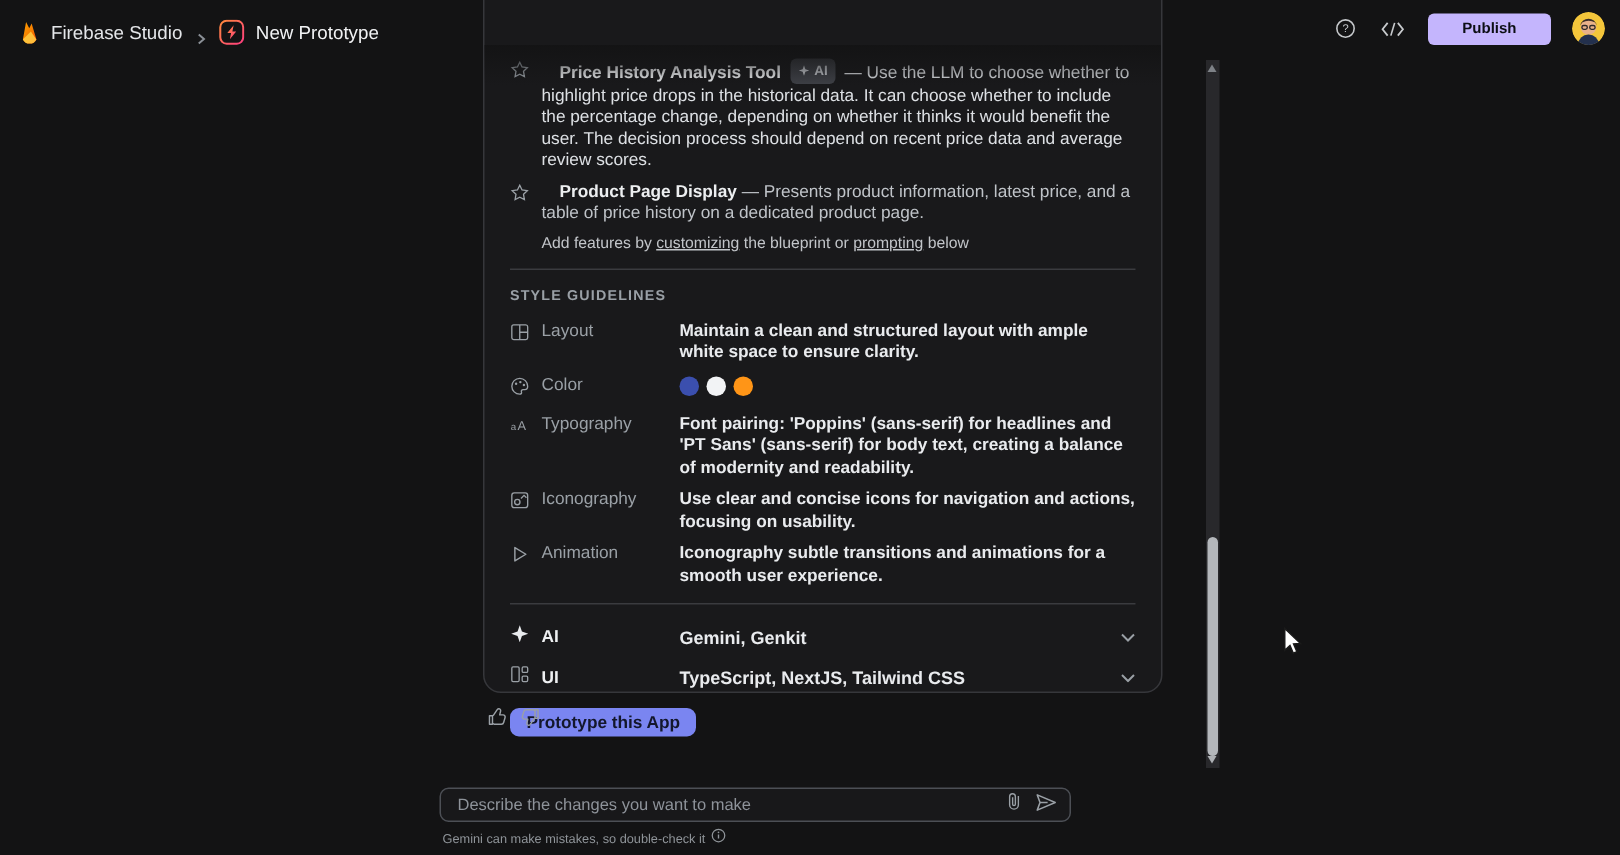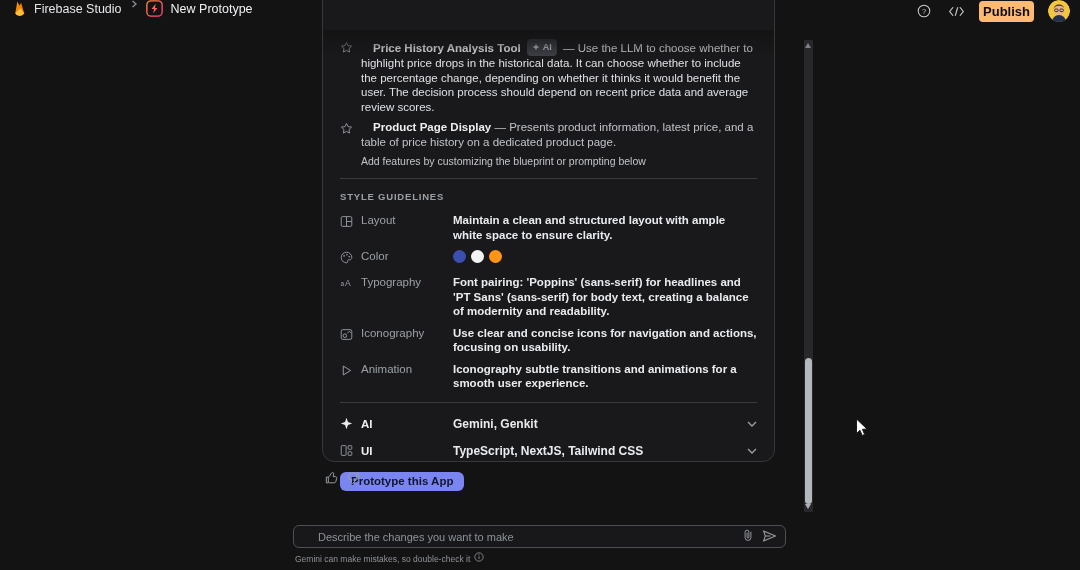--- a/index.html
+++ b/index.html
@@ -1,41 +1,41 @@
 <!DOCTYPE html>
 <html><head>
 <meta charset="utf-8">
 <style>
   * { margin:0; padding:0; box-sizing:border-box; }
   html,body { background:#0c0c0d; }
   body { font-family:"Liberation Sans", sans-serif; }
   .stage { position:relative; width:1080px; height:570px; background:#131314; overflow:hidden; }
 
   
-  .hdr { position:absolute; left:0; top:0; width:1080px; height:30px; display:flex; align-items:flex-start; padding:0 10px 0 13px; }
+  .hdr { position:absolute; left:0; top:0; width:1080px; height:30px; display:flex; align-items:flex-end; padding:0 10px 0 13px; }
   .hdr .brand { display:flex; align-items:center; gap:8px; }
   .hdr .brand-name { color:#e4e6e9; font-size:12.5px; }
   .crumb-sep { color:#8b9097; margin:0 8px; display:flex; align-items:center; }
   .proto-chip { display:flex; align-items:center; gap:8px; }
   .proto-title { color:#f1f2f4; font-size:12.5px; font-weight:normal; }
   .hdr-right { margin-left:auto; display:flex; align-items:center; gap:14px; }
   .icon-btn { display:flex; align-items:center; justify-content:center; width:18px; height:18px; cursor:pointer; }
-  .publish-btn { background:#fdba74; color:#0c0e14; font-size:13px; font-weight:bold; border:none; border-radius:4px; height:21px; padding:0 4px; cursor:pointer; }
+  .publish-btn { background:#c4b5fd; color:#0c0e14; font-size:10px; font-weight:bold; border:none; border-radius:4px; height:21px; padding:0 23px; cursor:pointer; }
   .avatar { width:22px; height:22px; border-radius:50%; overflow:hidden; cursor:pointer; }
 
   
   .card { position:absolute; left:322px; top:-26px; width:453px; height:488px; background:#19191b; border:1px solid #36373b; border-radius:12px; padding:64px 17px 13px 17px; }
   .feature { display:flex; margin-bottom:6px; }
   .f-icon { width:15px; flex:0 0 15px; margin-right:6px; padding-top:1px; color:#9aa0a6; }
   .f-text { width:395px; font-size:11.5px; line-height:14.5px; color:#bfc3c8; }
   .f-title { color:#eceef0; font-weight:bold;padding-left:12px; }
   .ai-badge { display:inline-flex; align-items:center; gap:3px; background:#3e4046; color:#c4c7cc; border-radius:4px; font-size:9px; font-weight:bold; padding:1px 5px 1.5px; margin:0 3px; vertical-align:1px; }
   .f-desc-bright { color:#dde0e4; }
   .add-note { font-size:10.5px; color:#c2c5c9; margin:5px 0 0 21px; }
-  .add-note a { color:#c2c5c9; cursor:pointer; }
+  .add-note a { color:#c2c5c9; text-decoration:underline; cursor:pointer; }
   .divider { border:none; border-top:1px solid #3a3b3f; margin:11px 0 12px 0; }
   .sec-head { font-size:9.5px; font-weight:bold; letter-spacing:.8px; color:#9aa0a6; margin-bottom:11px; }
   .g-row { display:flex; align-items:flex-start; margin-bottom:7px; min-height:15px; }
   .g-icon { width:15px; flex:0 0 15px; margin-right:6px; color:#9aa0a6; padding-top:1px; }
   .g-label { width:92px; flex:0 0 92px; color:#9aa0a6; font-size:11.5px; padding-top:1px; }
   .g-value { flex:1; color:#e9ebee; font-size:11.5px; font-weight:bold; line-height:14.5px; }
   .dots { display:flex; gap:5px; align-items:center; padding-top:1px; }
   .dot { width:13px; height:13px; border-radius:50%; }
   .s-row { display:flex; align-items:center; margin-bottom:8px; min-height:16px; }
   .s-label { width:92px; flex:0 0 92px; color:#eef0f2; font-size:11.5px; font-weight:bold; }
@@ -44,21 +44,21 @@
   .cta-row { display:flex; margin-top:11px; }
   .cta-btn { background:#7a85f1; color:#13172c; font-size:11.5px; font-weight:bold; border:none; border-radius:6px; height:19px; padding:0 11px; cursor:pointer; }
 
   .top-fade { position:absolute; left:323px; top:30px; width:451px; height:27px; background:linear-gradient(to bottom, rgba(19,19,20,.92), rgba(19,19,20,0)); pointer-events:none; }
 
   
   .feedback { position:absolute; left:325px; top:471px; display:flex; gap:7px; color:#9aa0a6; }
   .fb-btn { width:14px; height:14px; cursor:pointer; }
 
   
-  .composer { position:absolute; left:293px; top:525px; width:493px; height:23px; border:1px solid #4c4f55; border-radius:6px; background:#18181a; display:flex; align-items:center; padding:0 8px 0 24px; }
+  .composer { position:absolute; left:293px; top:525px; width:421px; height:23px; border:1px solid #4c4f55; border-radius:6px; background:#18181a; display:flex; align-items:center; padding:0 8px 0 11px; }
   .composer input { flex:1; background:transparent; border:none; outline:none; color:#d8dadd; font-size:11px; font-family:"Liberation Sans", sans-serif; }
   .composer input::placeholder { color:#8e939a; }
   .composer .c-icons { display:flex; align-items:center; gap:9px; color:#9aa0a6; }
   .disclaimer { position:absolute; left:295px; top:552px; display:flex; align-items:flex-end; gap:4px; color:#8f9499; font-size:8.5px; }
 
   
   .sbar { position:absolute; left:804px; top:40px; width:9px; height:472px; background:#28282b; }
   .sb-up { position:absolute; left:1px; top:3px; width:0; height:0; border-left:3.5px solid transparent; border-right:3.5px solid transparent; border-bottom:5px solid #7e8287; }
   .sb-thumb { position:absolute; left:1px; top:318px; width:7px; height:146px; background:#b4b7bb; border-radius:4px; cursor:pointer; }
   .sb-down { position:absolute; left:1px; bottom:3px; width:0; height:0; border-left:3.5px solid transparent; border-right:3.5px solid transparent; border-top:5px solid #aeb1b5; }

